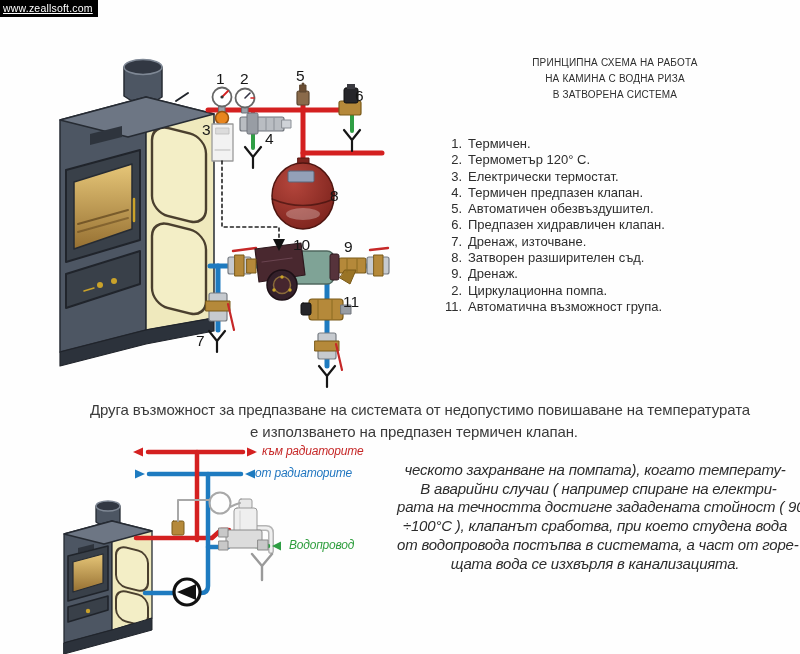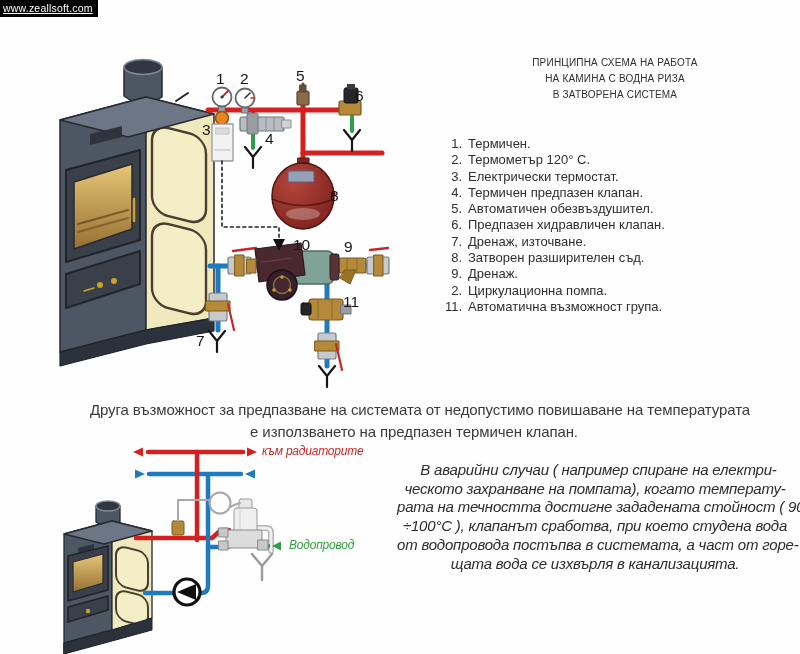--- a/index.html
+++ b/index.html
@@ -328,24 +328,25 @@
   <div class="abs marker" style="left:344px;top:239px">9</div>
   <div class="abs marker" style="left:293px;top:237px">10</div>
   <div class="abs marker" style="left:343px;top:294px">11</div>
 
   <div class="abs" style="left:42px;top:399px;width:744px">
     <div class="para-line nw" style="padding-left:12px">Друга възможност за предпазване на системата от недопустимо повишаване на температурата</div>
     <div class="para-line nw">е използването на предпазен термичен клапан.</div>
   </div>
 
   <div class="abs" style="left:397px;top:461px;width:396px">
+    <div class="note-line nw">ческото захранване на помпата), когато температу-</div>
     <div class="note-line nw" style="padding-left:7px">В аварийни случаи ( например спиране на електри-</div>
-    <div class="note-line nw">ческото захранване на помпата), когато температу-</div>
     <div class="note-line nw">рата на течността достигне зададената стойност ( 90</div>
     <div class="note-line nw">÷100°C ), клапанът сработва, при което студена вода</div>
     <div class="note-line nw">от водопровода постъпва в системата, а част от горе-</div>
     <div class="note-line nw">щата вода се изхвърля в канализацията.</div>
   </div>
 
   <div class="abs pipe-label nw" style="left:262px;top:444px;color:#c62828">към радиаторите</div>
+  <div class="abs pipe-label nw" style="left:255px;top:466px;color:#2277c0">от радиаторите</div>
   <div class="abs pipe-label nw" style="left:289px;top:538px;color:#2f9e3e">Водопровод</div>
 
 </div>
 
 </body></html>

